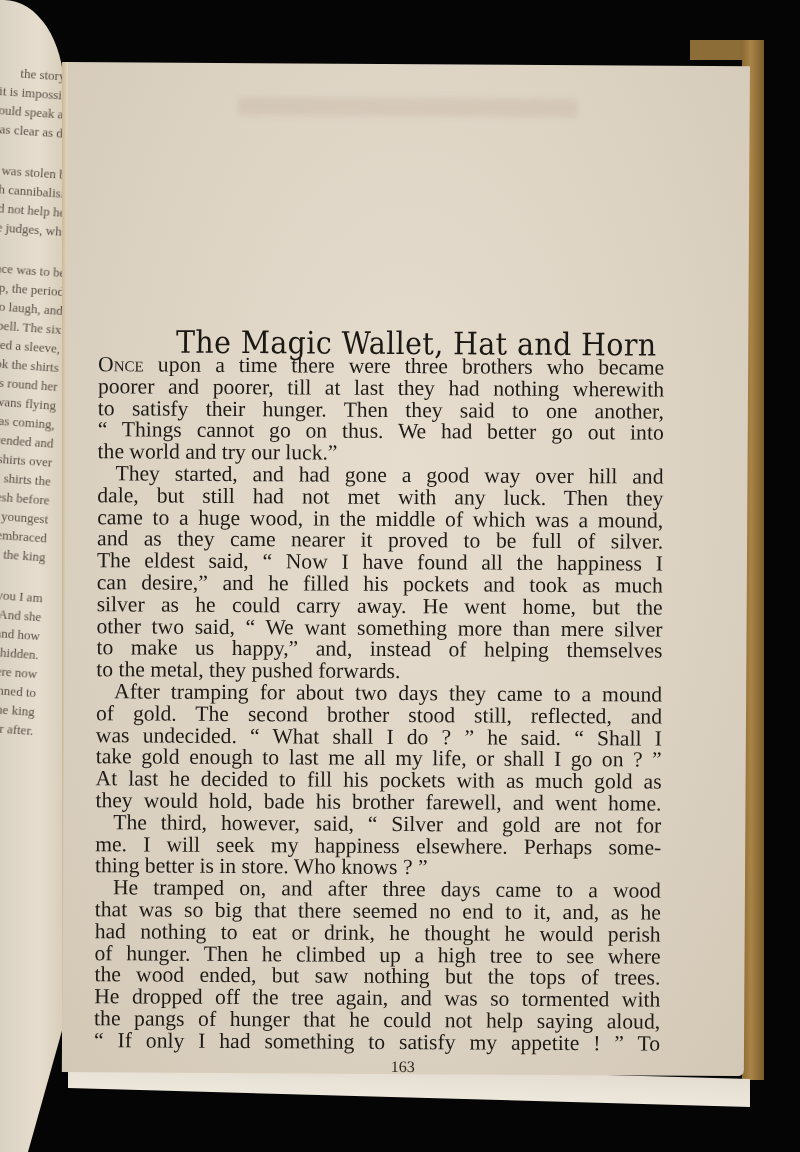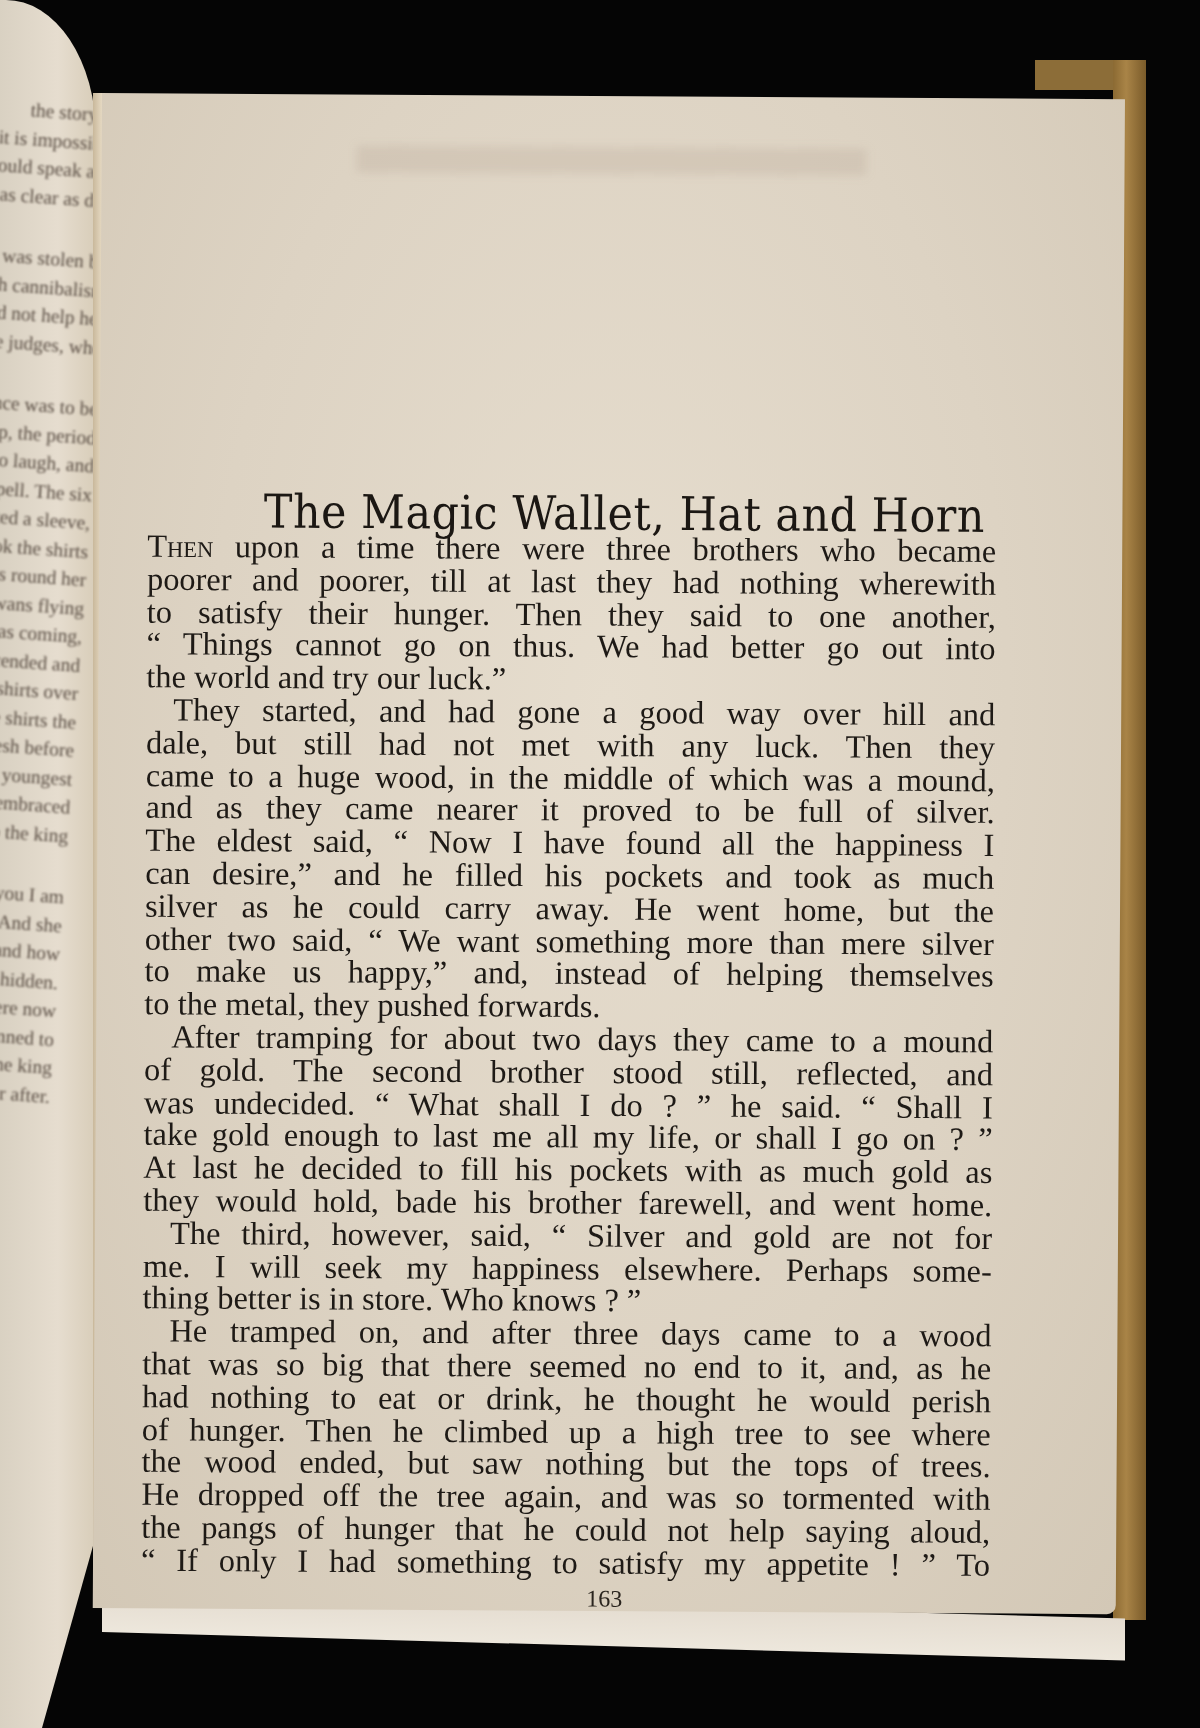--- a/index.html
+++ b/index.html
@@ -124,21 +124,21 @@
 
 <div class="cover-top"></div>
 <div class="cover-edge"></div>
 <div class="gutter"></div>
 <div class="page-bottom-shade"></div>
 
 <div class="page">
   <div class="ghost-header"></div>
   <h1 class="title">The Magic Wallet, Hat and Horn</h1>
   <div class="body-text" id="body-text">
-      <span class="line"><span class="smallcaps">Then</span> upon a time there were three brothers who became</span>
+      <span class="line"><span class="smallcaps">Once</span> upon a time there were three brothers who became</span>
       <span class="line">poorer and poorer, till at last they had nothing wherewith</span>
       <span class="line">to satisfy their hunger.  Then they said to one another,</span>
       <span class="line">“ Things cannot go on thus.  We had better go out into</span>
       <span class="line last">the world and try our luck.”</span>
       <span class="line indent">They started, and had gone a good way over hill and</span>
       <span class="line">dale, but still had not met with any luck.  Then they</span>
       <span class="line">came to a huge wood, in the middle of which was a mound,</span>
       <span class="line">and as they came nearer it proved to be full of silver.</span>
       <span class="line">The eldest said, “ Now I have found all the happiness I</span>
       <span class="line">can desire,” and he filled his pockets and took as much</span>

